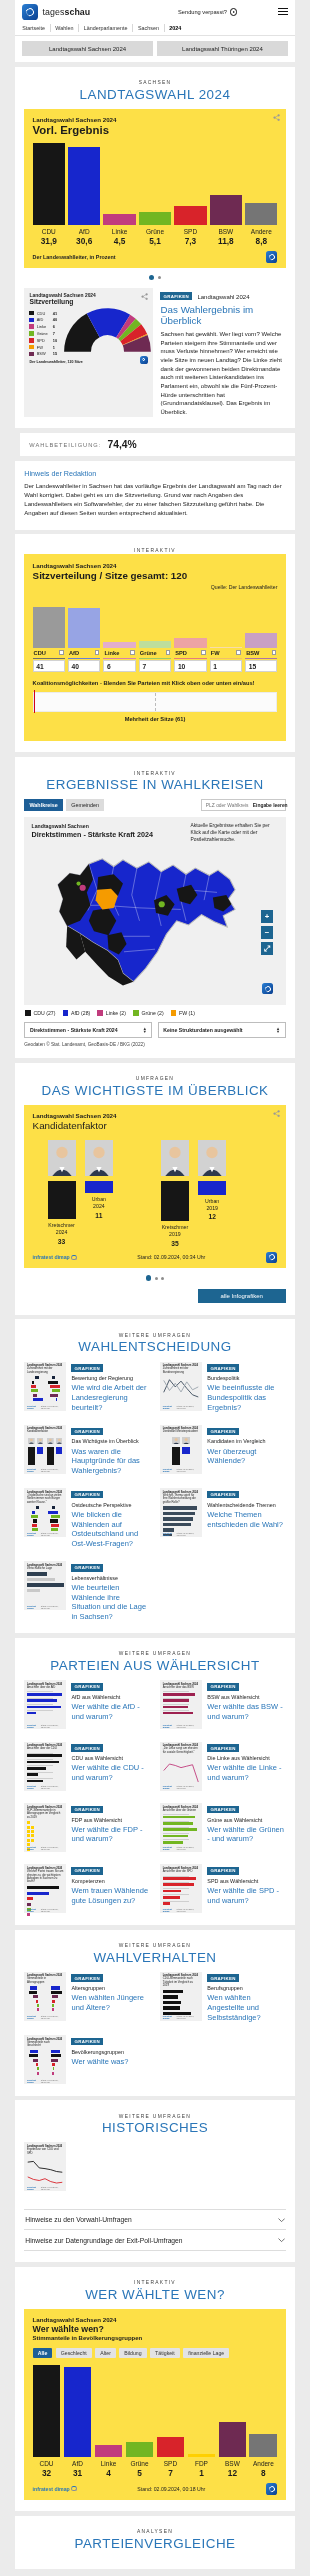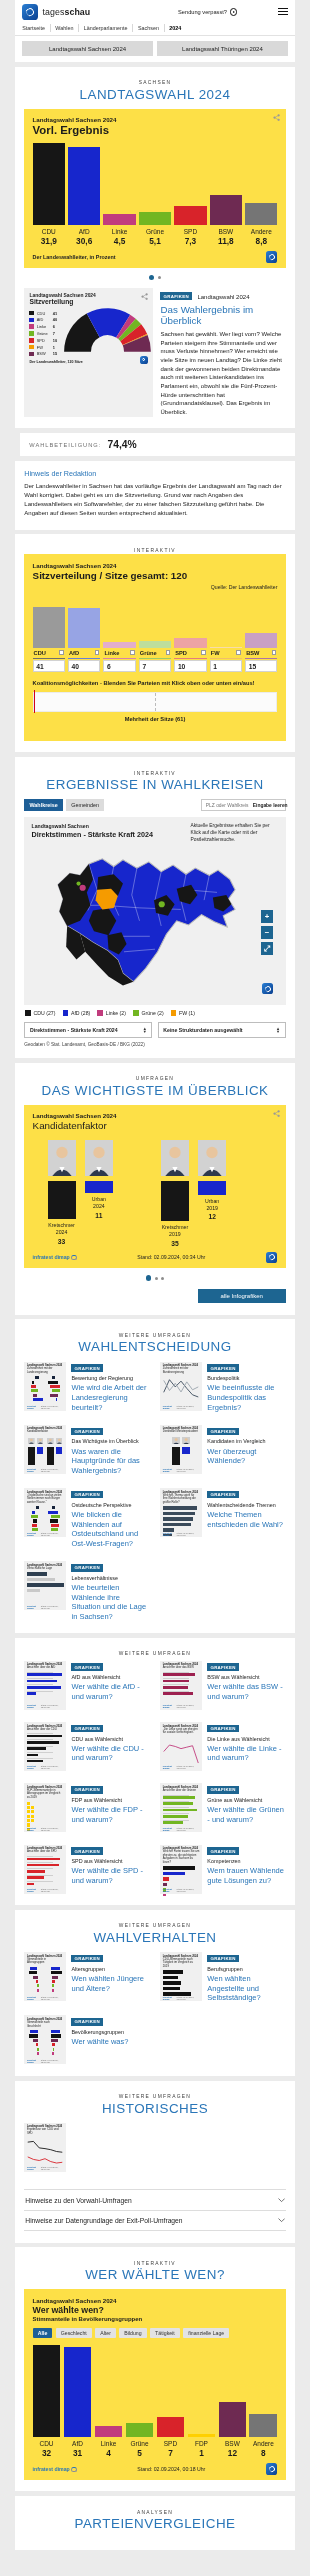--- a/index.html
+++ b/index.html
@@ -830,20 +830,21 @@
             <span class="b">Stand: 01.09.2024, 18:00 Uhr</span>
           </div>
         </div>
         <div class="tc-body"><span class="badge">GRAFIKEN</span><div class="tc-kick">Lebensverhältnisse</div><div class="tc-head">Wie beurteilen Wählende ihre Situation und die Lage in Sachsen?</div></div>
       </div>
     </div>
 </section>
 
 <section class="section">
   <div class="ovl">WEITERE UMFRAGEN</div>
+  <div class="stitle">PARTEIEN AUS WÄHLERSICHT</div>
   <div class="tgrid">
       <div class="tcard">
         <div class="thumb">
           <div class="th-kick">Landtagswahl Sachsen 2024</div>
           <div class="th-title">Ansichten über die AfD</div>
           <div class="th-chart">
             <div class="hb-cap"></div>
             <div class="hb-row" style="width: 95%; background: rgb(23, 38, 204);"></div>
             <div class="hb-cap"></div>
             <div class="hb-row" style="width: 82%; background: rgb(23, 38, 204);"></div>
@@ -970,62 +971,62 @@
             <div class="hb-row" style="width: 68%; background: rgb(114, 182, 34);"></div>
             <div class="hb-cap"></div>
             <div class="hb-row" style="width: 55%; background: rgb(114, 182, 34);"></div>
           </div>
           <div class="th-foot">
             <span class="a">infratest dimap</span>
             <span class="b">Stand: 01.09.2024, 18:00 Uhr</span>
           </div>
         </div>
         <div class="tc-body"><span class="badge">GRAFIKEN</span><div class="tc-kick">Grüne aus Wählersicht</div><div class="tc-head">Wer wählte die Grünen - und warum?</div></div>
-      </div>
-      <div class="tcard">
-        <div class="thumb">
-          <div class="th-kick">Landtagswahl Sachsen 2024</div>
-          <div class="th-title">Ansichten über die SPD</div>
-          <div class="th-chart">
-            <div class="hb-cap"></div>
-            <div class="hb-row" style="width: 90%; background: rgb(216, 35, 42);"></div>
-            <div class="hb-cap"></div>
-            <div class="hb-row" style="width: 86%; background: rgb(216, 35, 42);"></div>
-            <div class="hb-cap"></div>
-            <div class="hb-row" style="width: 50%; background: rgb(216, 35, 42);"></div>
-            <div class="hb-cap"></div>
-            <div class="hb-row" style="width: 46%; background: rgb(216, 35, 42);"></div>
-            <div class="hb-cap"></div>
-            <div class="hb-row" style="width: 20%; background: rgb(216, 35, 42);"></div>
-          </div>
-          <div class="th-foot">
-            <span class="a">infratest dimap</span>
-            <span class="b">Stand: 01.09.2024, 18:00 Uhr</span>
-          </div>
-        </div>
-        <div class="tc-body"><span class="badge">GRAFIKEN</span><div class="tc-kick">SPD aus Wählersicht</div><div class="tc-head">Wer wählte die SPD - und warum?</div></div>
       </div>
       <div class="tcard">
         <div class="thumb">
           <div class="th-kick">Landtagswahl Sachsen 2024</div>
           <div class="th-title">Welcher Partei trauen Sie am ehesten zu, die wichtigsten Aufgaben in Sachsen zu lösen?</div>
           <div class="th-chart">
             <div class="hb-row" style="width: 88%; background: rgb(17, 17, 17); height: 3.4px;"></div>
             <div class="hb-row" style="width: 60%; background: rgb(23, 38, 204); height: 3.4px;"></div>
             <div class="hb-row" style="width: 16%; background: rgb(216, 35, 42); height: 3.4px;"></div>
             <div class="hb-row" style="width: 12%; background: rgb(110, 42, 82); height: 3.4px;"></div>
             <div class="hb-row" style="width: 10%; background: rgb(114, 182, 34); height: 3.4px;"></div>
             <div class="hb-row" style="width: 8%; background: rgb(193, 60, 125); height: 3.4px;"></div>
           </div>
           <div class="th-foot">
             <span class="a">infratest dimap</span>
             <span class="b">Stand: 01.09.2024, 18:00 Uhr</span>
           </div>
         </div>
         <div class="tc-body"><span class="badge">GRAFIKEN</span><div class="tc-kick">Kompetenzen</div><div class="tc-head">Wem trauen Wählende gute Lösungen zu?</div></div>
+      </div>
+      <div class="tcard">
+        <div class="thumb">
+          <div class="th-kick">Landtagswahl Sachsen 2024</div>
+          <div class="th-title">Ansichten über die SPD</div>
+          <div class="th-chart">
+            <div class="hb-cap"></div>
+            <div class="hb-row" style="width: 90%; background: rgb(216, 35, 42);"></div>
+            <div class="hb-cap"></div>
+            <div class="hb-row" style="width: 86%; background: rgb(216, 35, 42);"></div>
+            <div class="hb-cap"></div>
+            <div class="hb-row" style="width: 50%; background: rgb(216, 35, 42);"></div>
+            <div class="hb-cap"></div>
+            <div class="hb-row" style="width: 46%; background: rgb(216, 35, 42);"></div>
+            <div class="hb-cap"></div>
+            <div class="hb-row" style="width: 20%; background: rgb(216, 35, 42);"></div>
+          </div>
+          <div class="th-foot">
+            <span class="a">infratest dimap</span>
+            <span class="b">Stand: 01.09.2024, 18:00 Uhr</span>
+          </div>
+        </div>
+        <div class="tc-body"><span class="badge">GRAFIKEN</span><div class="tc-kick">SPD aus Wählersicht</div><div class="tc-head">Wer wählte die SPD - und warum?</div></div>
       </div>
     </div>
 </section>
 
 <section class="section">
   <div class="ovl">WEITERE UMFRAGEN</div>
   <div class="stitle">WAHLVERHALTEN</div>
   <div class="tgrid">
       <div class="tcard">
         <div class="thumb">

